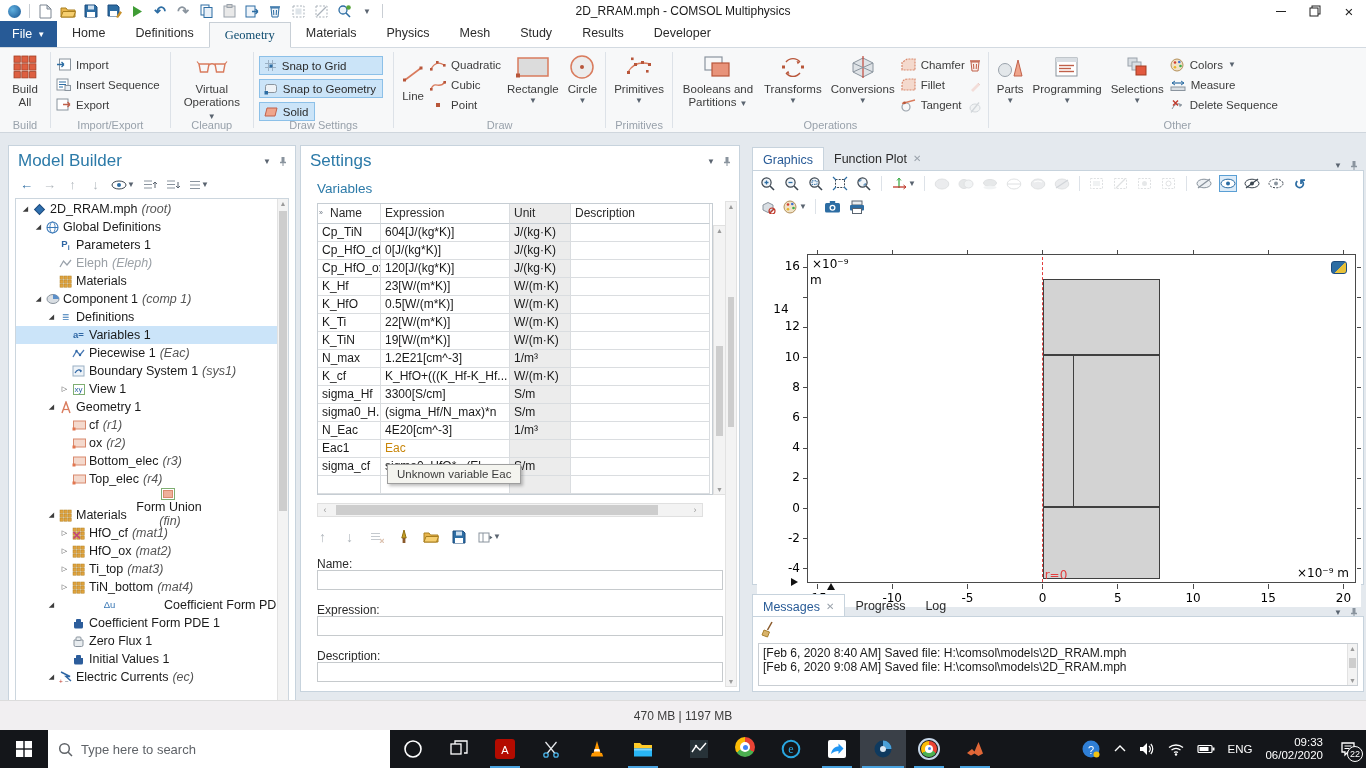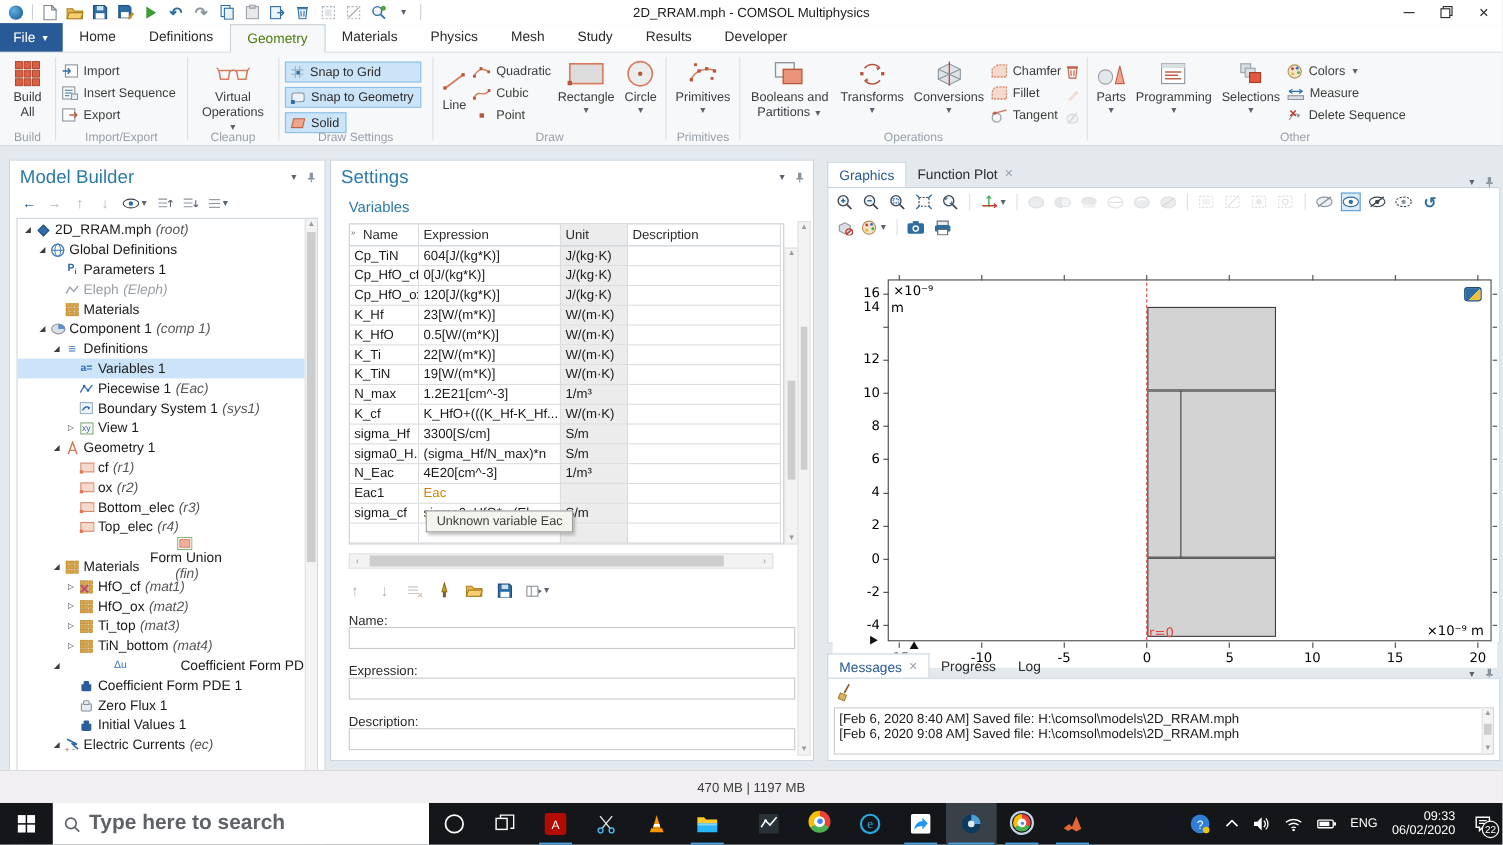--- a/index.html
+++ b/index.html
@@ -22,21 +22,21 @@
   .wbtn .minbar { width:10px; height:1px; background:#222; }
   .wbtn svg { display:block; }
 
   
   .ribbon-tabs { position:absolute; top:22px; left:0; width:1366px; height:26px; background:#fff;
     border-bottom:1px solid #d3dae1; display:flex; align-items:flex-end; }
   .rtab { height:26px; line-height:25px; padding:0 15px; font-size:12.5px; color:#2b2b2b; }
   .rtab.filetab { background:#275a96; color:#fff; padding:0 12px; display:flex; align-items:center; gap:5px; }
   .rtab.filetab .caret { color:#fff; }
   .rtab.active { background:#f7f8f9; border:1px solid #c8cfd6; border-bottom:1px solid #f7f8f9;
-    color:#4d7c0f; margin-bottom:-1px; }
+    color:#0c4a6e; margin-bottom:-1px;font-family:Liberation Serif, serif; }
   .caret { font-size:8px; color:#5a6470; }
 
   
   .ribbon { position:absolute; top:48px; left:0; width:1366px; height:85px; background:#f7f8f9;
     border-bottom:1px solid #cfd6dd; display:flex; }
   .rgroup { position:relative; display:flex; align-items:flex-start; padding:3px 5px 16px; gap:3px; }
   .grp-label { position:absolute; bottom:1px; left:0; right:0; text-align:center; font-size:11px; color:#98a1ab; }
   .rsep { width:1px; background:#dde2e8; margin:4px 0 4px; }
   .bigbtn { display:flex; flex-direction:column; align-items:center; font-size:11.5px; color:#3c3c3c;
     padding:1px 3px; text-align:center; line-height:1.15; }
@@ -138,22 +138,22 @@
   
   .statusbar { position:absolute; left:0; top:700px; width:1366px; height:30px; background:#f1eff1;
     border-top:1px solid #dcdcdc; display:flex; align-items:center; justify-content:center; }
   .statusbar span { font-size:12px; color:#3c3c3c; }
 
   
   .taskbar { position:absolute; left:0; top:730px; width:1366px; height:38px; background:#14161a;
     display:flex; align-items:stretch; }
   .tb-start { width:48px; display:flex; align-items:center; justify-content:center; }
   .tb-search { width:342px; background:#fff; display:flex; align-items:center; gap:8px; padding:0 10px; }
-  .tb-search input { border:none; outline:none; font-size:19px; color:#5f6368; width:260px;
-    font-family:"Liberation Sans", sans-serif; background:transparent;font-weight:bold; }
+  .tb-search input { border:none; outline:none; font-size:13px; color:#5f6368; width:260px;
+    font-family:"Liberation Sans", sans-serif; background:transparent; }
   .tb-search input::placeholder { color:#5f6368; opacity:1; }
   .tb-apps { display:flex; align-items:stretch; }
   .tb-app { width:46px; display:flex; align-items:center; justify-content:center; position:relative; }
   .tb-app.running::after { content:""; position:absolute; left:8px; right:8px; bottom:0; height:2px; background:#4aa3e0; }
   .tb-app.active { background:#3a4048; }
   .tb-app.active::after { left:2px; right:2px; }
   .tb-appsep { width:10px; }
   .ico-chrome { width:20px; height:20px; border-radius:50%; position:relative; display:inline-block;
     background:conic-gradient(#ea4335 0 33%, #4caf50 0 66%, #fbbc05 0 100%); }
   .ico-chrome .cc { position:absolute; inset:5px; background:#fff; border-radius:50%; }
@@ -1488,21 +1488,21 @@
           <div class="tickm" style="left: 459.758px; top: -5px; width: 1px; height: 5px;"></div>
           <div class="ticklab" style="left: 445.258px; top: 336px; width: 30px; text-align: center;">15</div>
           <div class="tickm" style="left: 534.963px; top: 329px; width: 1px; height: 5px;"></div>
           <div class="tickm" style="left: 534.963px; top: -5px; width: 1px; height: 5px;"></div>
           <div class="ticklab" style="left: 520.463px; top: 336px; width: 30px; text-align: center;">20</div>
           <div class="tickm" style="left: -5px; top: 11.5734px; width: 5px; height: 1px;"></div>
           <div class="tickm" style="left: 549px; top: 11.5734px; width: 5px; height: 1px;"></div>
           <div class="ticklab" style="left: -46px; top: 4.07339px; width: 38px; text-align: right;">16</div>
           <div class="tickm" style="left: -5px; top: 41.7569px; width: 5px; height: 1px;"></div>
           <div class="tickm" style="left: 549px; top: 41.7569px; width: 5px; height: 1px;"></div>
-          <div class="ticklab" style="left: -46px; top: 17px; width: 38px; text-align: right;">14</div>
+          <div class="ticklab" style="left: -46px; top: 47px; width: 38px; text-align: center;">14</div>
           <div class="tickm" style="left: -5px; top: 71.9404px; width: 5px; height: 1px;"></div>
           <div class="tickm" style="left: 549px; top: 71.9404px; width: 5px; height: 1px;"></div>
           <div class="ticklab" style="left: -46px; top: 64.4404px; width: 38px; text-align: right;">12</div>
           <div class="tickm" style="left: -5px; top: 102.124px; width: 5px; height: 1px;"></div>
           <div class="tickm" style="left: 549px; top: 102.124px; width: 5px; height: 1px;"></div>
           <div class="ticklab" style="left: -46px; top: 94.6239px; width: 38px; text-align: right;">10</div>
           <div class="tickm" style="left: -5px; top: 132.307px; width: 5px; height: 1px;"></div>
           <div class="tickm" style="left: 549px; top: 132.307px; width: 5px; height: 1px;"></div>
           <div class="ticklab" style="left: -46px; top: 124.807px; width: 38px; text-align: right;">8</div>
           <div class="tickm" style="left: -5px; top: 162.491px; width: 5px; height: 1px;"></div>

